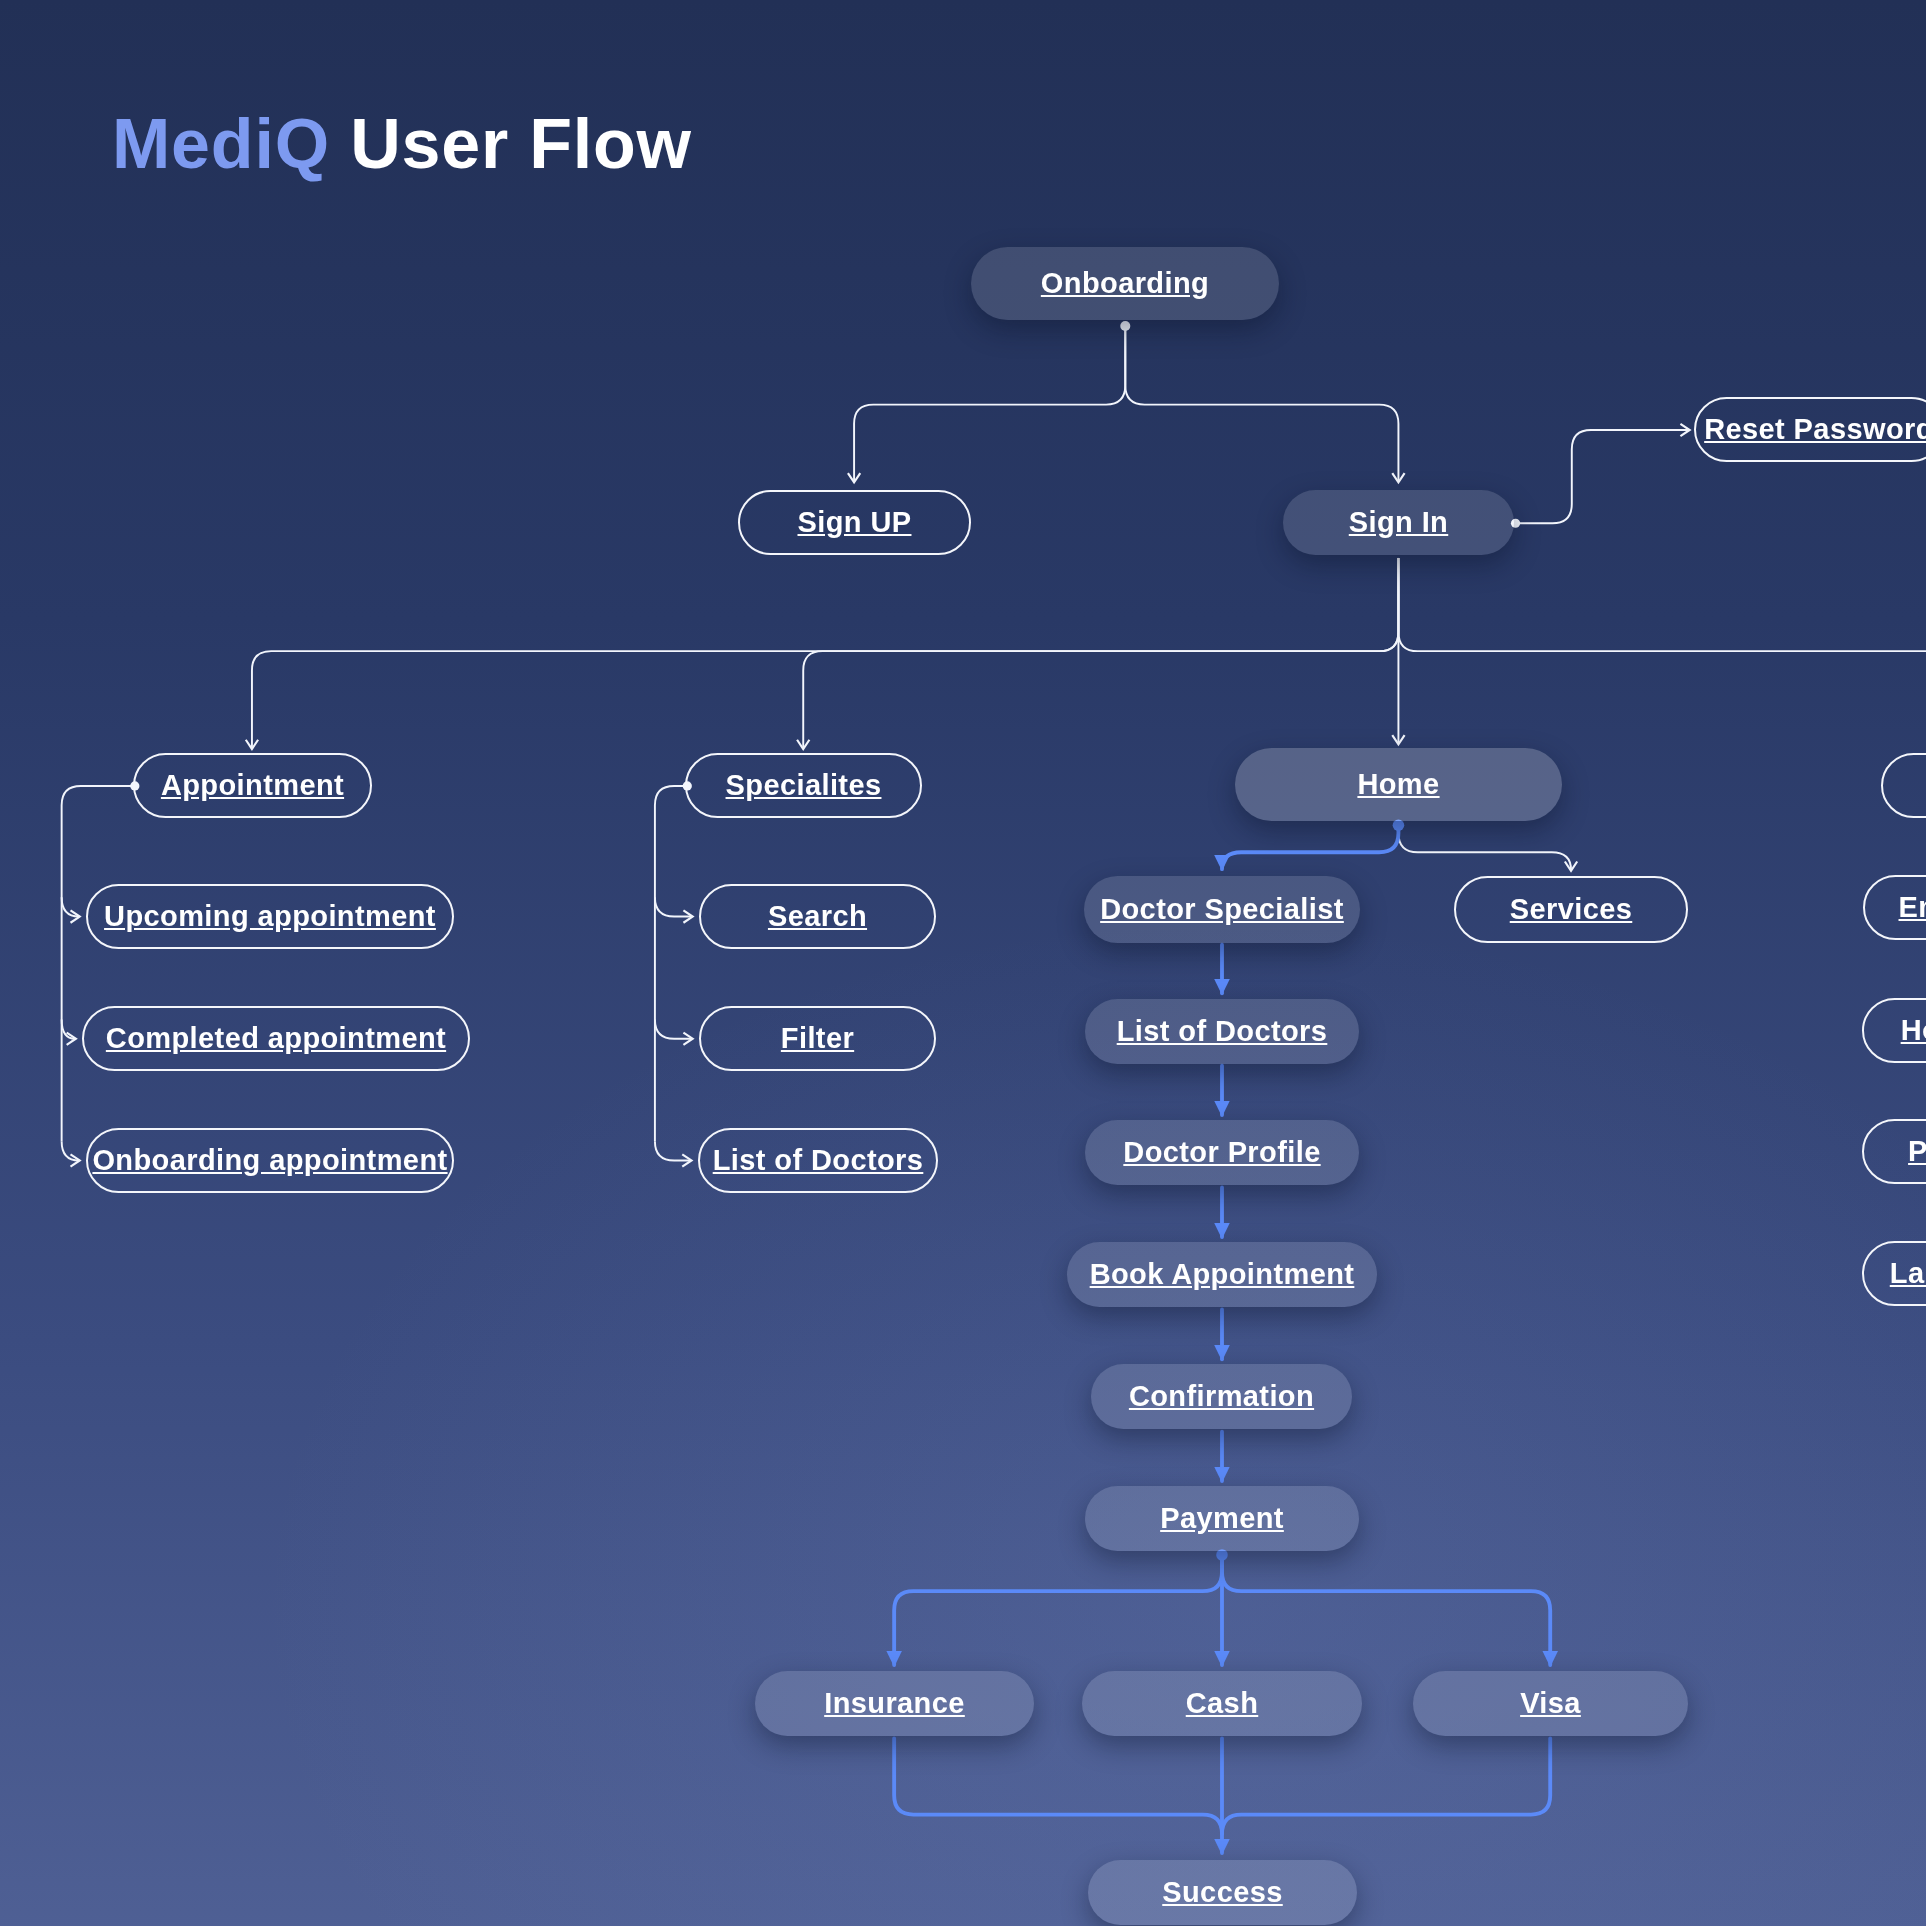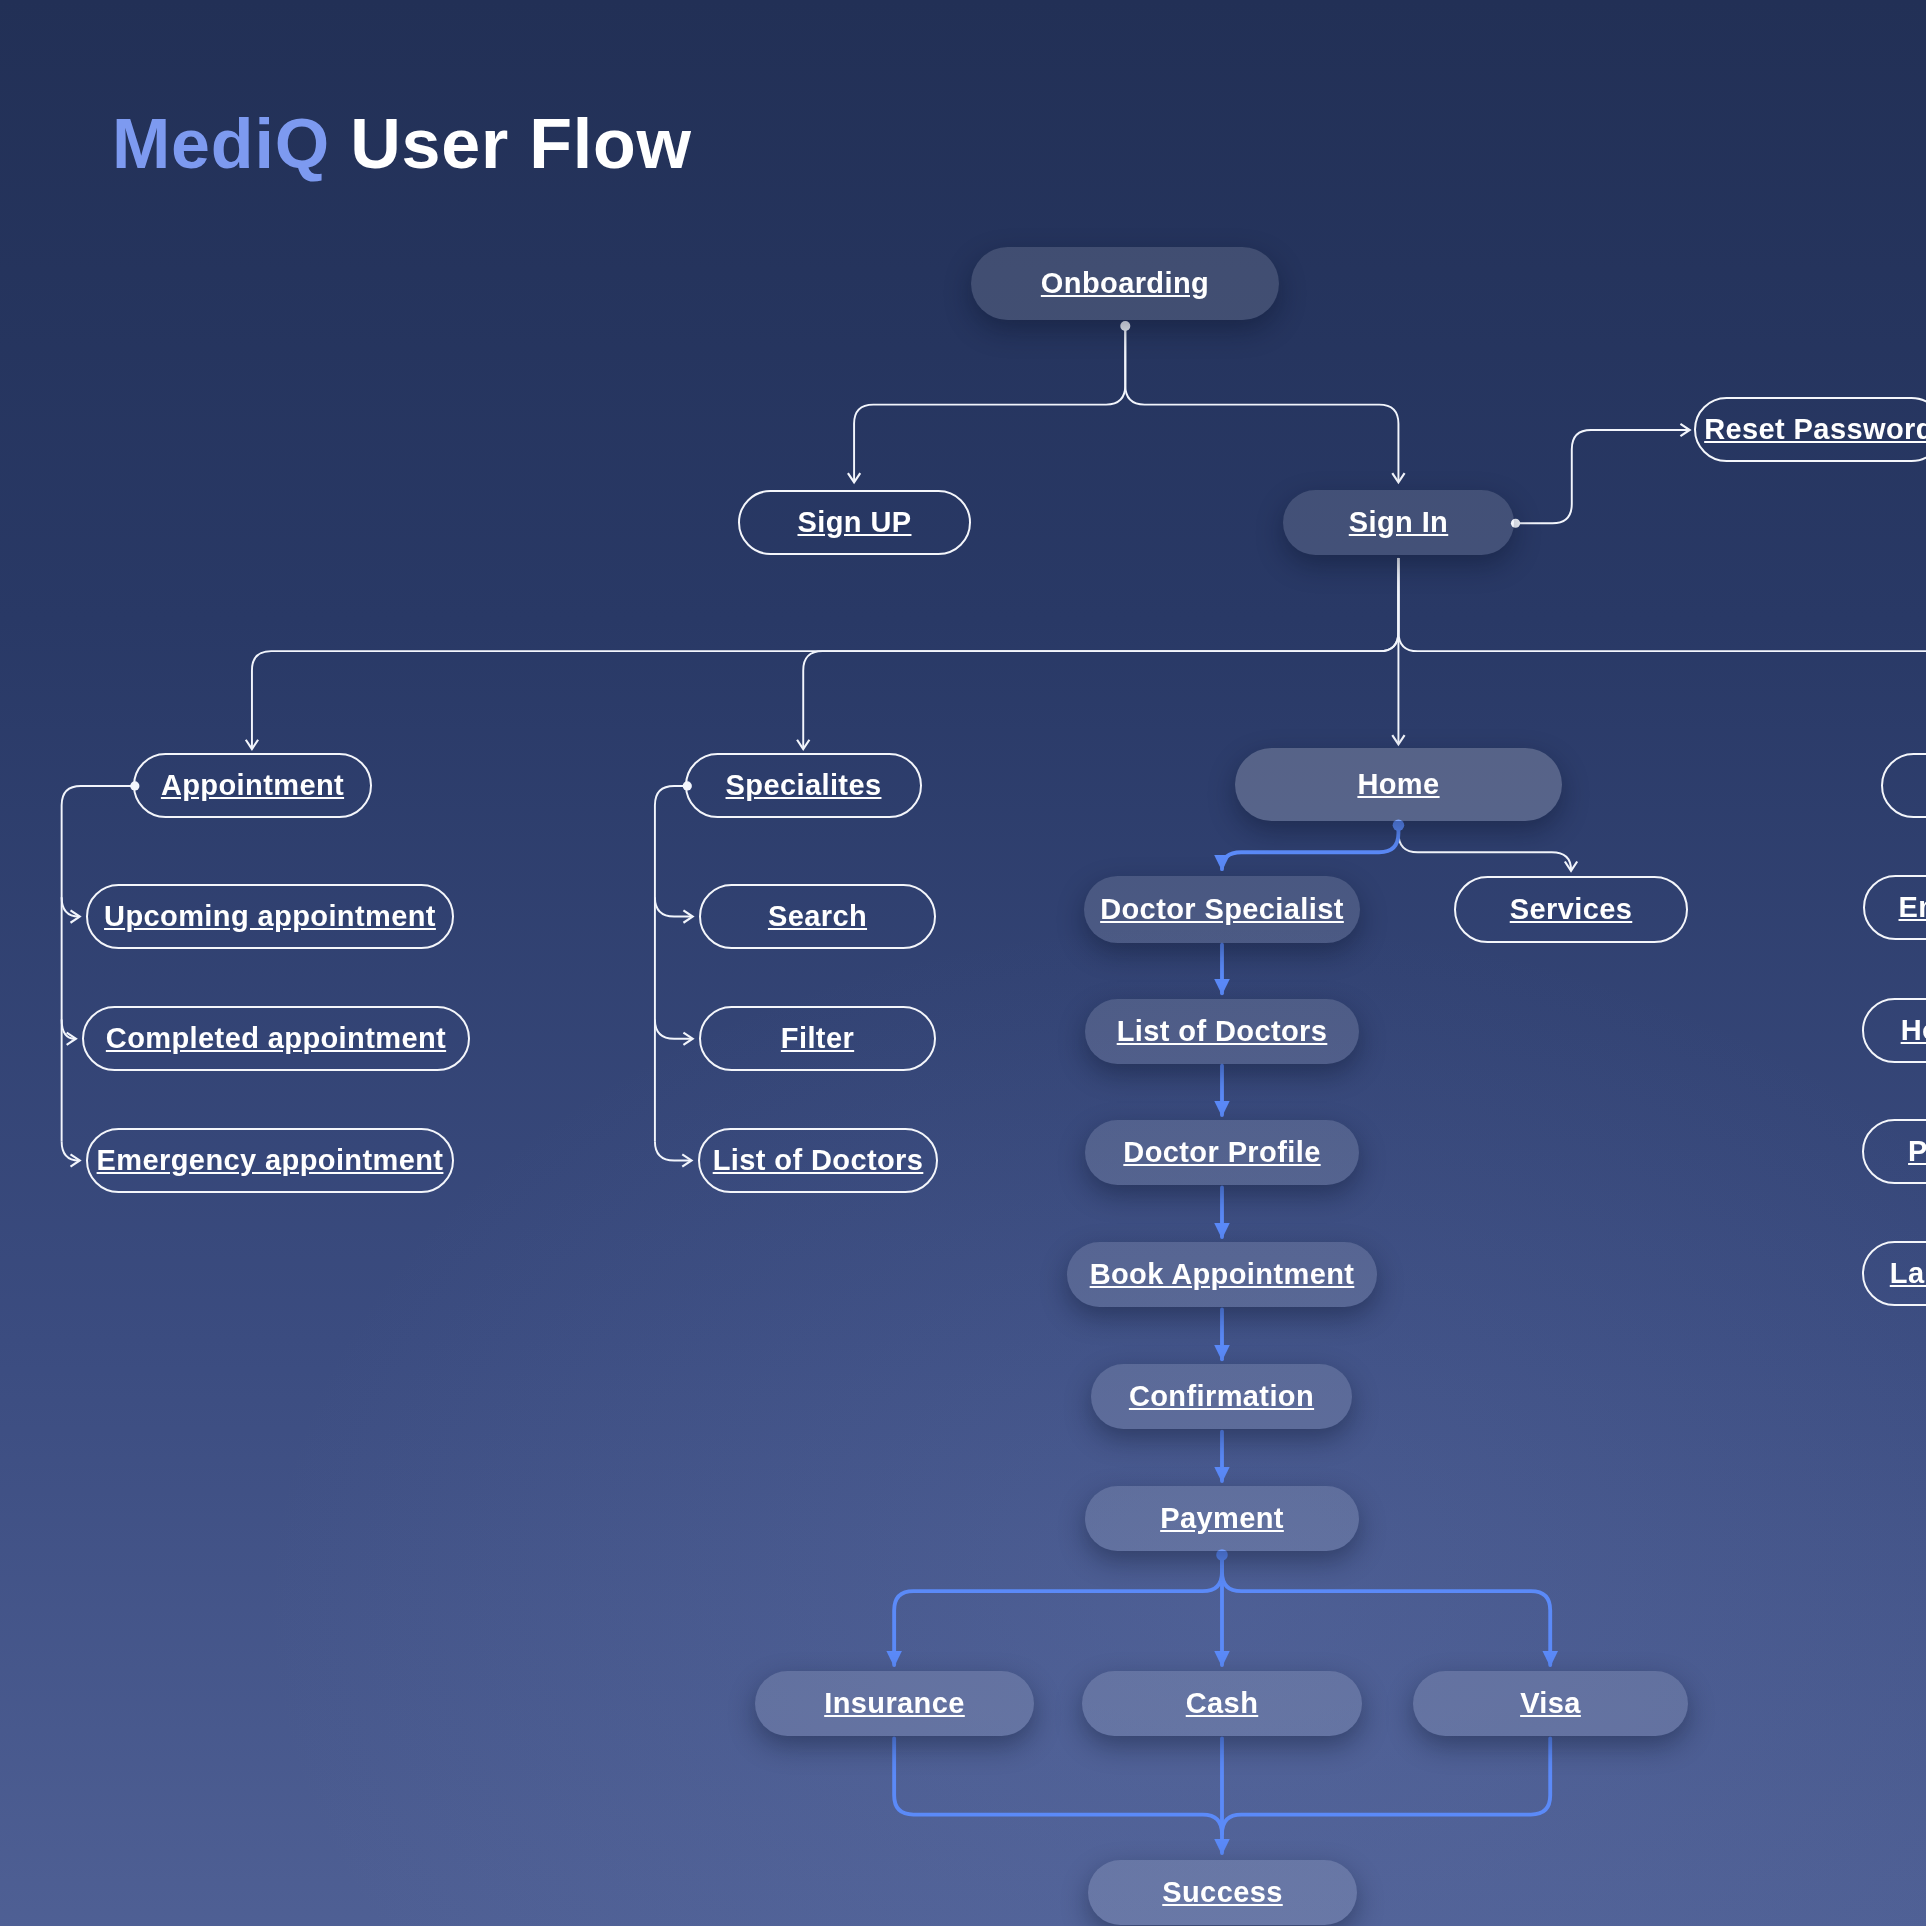--- a/index.html
+++ b/index.html
@@ -113,21 +113,21 @@
   <div class="node filled" style="left:1283px;top:490px;width:231px;height:65px;">Sign In</div>
   <div class="node outlined" style="left:1694px;top:397px;width:250px;height:65px;">Reset Password</div>
 
   <div class="node outlined" style="left:133px;top:753px;width:239px;height:65px;">Appointment</div>
   <div class="node outlined" style="left:685px;top:753px;width:237px;height:65px;">Specialites</div>
   <div class="node filled bright" style="left:1235px;top:748px;width:327px;height:73px;">Home</div>
   <div class="node outlined" style="left:1881px;top:753px;width:233px;height:65px;">Services</div>
 
   <div class="node outlined" style="left:86px;top:884px;width:368px;height:65px;">Upcoming appointment</div>
   <div class="node outlined" style="left:82px;top:1006px;width:388px;height:65px;">Completed appointment</div>
-  <div class="node outlined" style="left:86px;top:1128px;width:368px;height:65px;">Emergency appointment</div>
+  <div class="node outlined" style="left:86px;top:1128px;width:368px;height:65px;">Onboarding appointment</div>
 
   <div class="node outlined" style="left:699px;top:884px;width:237px;height:65px;">Search</div>
   <div class="node outlined" style="left:699px;top:1006px;width:237px;height:65px;text-align:center;">Filter</div>
   <div class="node outlined" style="left:698px;top:1128px;width:240px;height:65px;">List of Doctors</div>
 
   <div class="node outlined" style="left:1454px;top:876px;width:234px;height:67px;">Services</div>
   <div class="node filled" style="left:1084px;top:876px;width:276px;height:67px;">Doctor Specialist</div>
   <div class="node filled" style="left:1085px;top:999px;width:274px;height:65px;">List of Doctors</div>
   <div class="node filled" style="left:1085px;top:1120px;width:274px;height:65px;">Doctor Profile</div>
   <div class="node filled" style="left:1067px;top:1242px;width:310px;height:65px;">Book Appointment</div>

